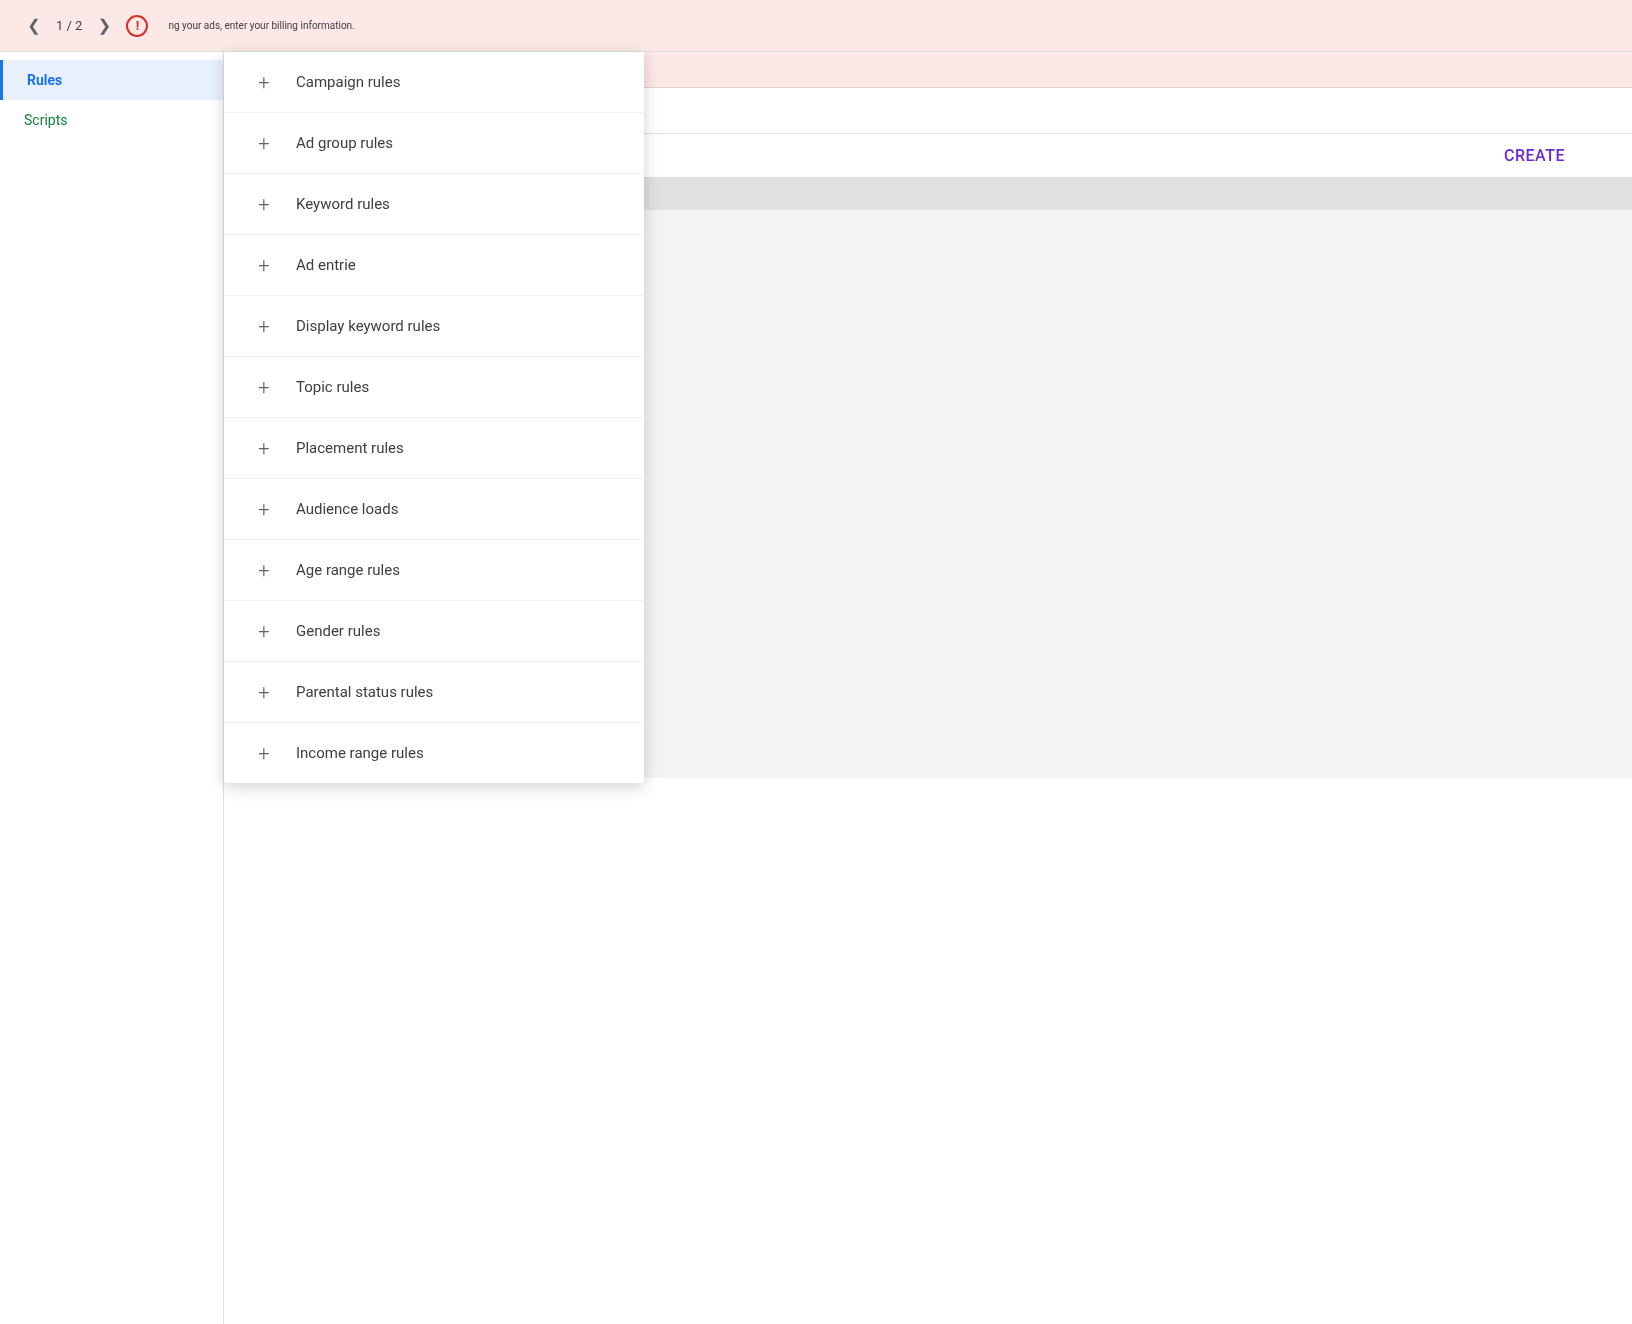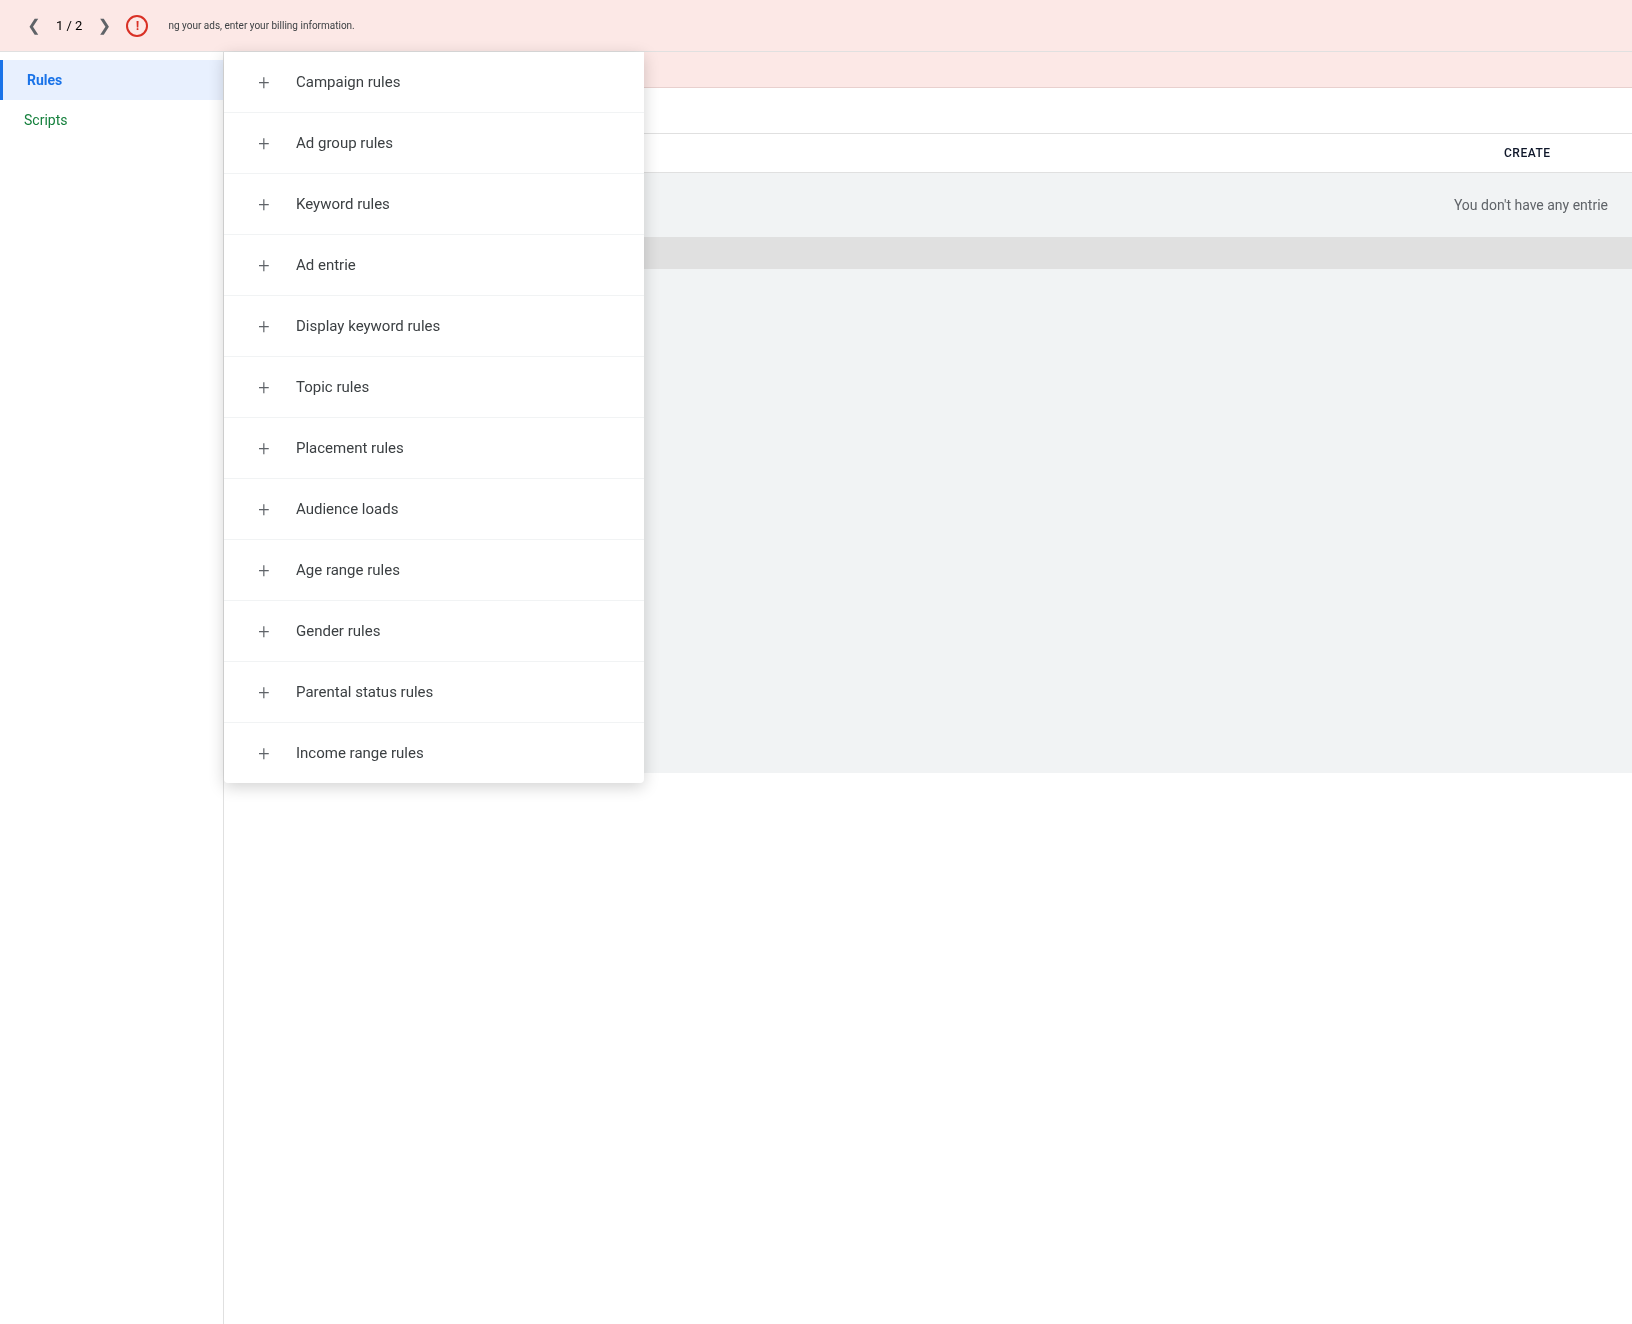--- a/index.html
+++ b/index.html
@@ -33,21 +33,21 @@
       display: flex;
       align-items: center;
       justify-content: center;
       cursor: pointer;
       color: #5f6368;
       border-radius: 50%;
       font-size: 16px;
     }
     .page-indicator {
       font-size: 13px;
-      color: #000000;
+      color: #404040;
       margin: 0 4px;
     }
     .error-icon {
       width: 22px;
       height: 22px;
       border-radius: 50%;
       border: 2px solid #d93025;
       display: flex;
       align-items: center;
       justify-content: center;
@@ -140,23 +140,23 @@
       overflow: auto;
     }
     .table-header {
       display: flex;
       border-bottom: 1px solid #e0e0e0;
       background: #fff;
       padding: 0 24px;
     }
     .table-header-cell {
       padding: 12px 16px;
-      font-size: 12px;
+      font-size: 16px;
       font-weight: 500;
-      color: #0f172a;
+      color: #6d28d9;
       text-transform: uppercase;
       letter-spacing: 0.5px;
     }
     .table-header-cell.description { flex: 1; }
     .table-header-cell.created { width: 120px; }
     .table-empty {
       padding: 24px;
       font-size: 14px;
       color: #5f6368;
       text-align: right;
@@ -251,23 +251,20 @@
     <div class="table-container">
       <div class="table-header">
         <div class="table-header-cell description">
           <span>Description</span>
         </div>
         <div class="table-header-cell created">
           <span>Create</span>
         </div>
       </div>
       <div class="table-body-bg">
-        <div class="table-empty">
-          <span>You don't have any entrie</span>
-        </div>
         <div class="table-footer"></div>
       </div>
     </div>
   </div>
 </div>
 
 <div class="dropdown-overlay">
   <div class="dropdown-item">
     <span class="plus-icon">+</span>
     <span>Campaign rules</span>

